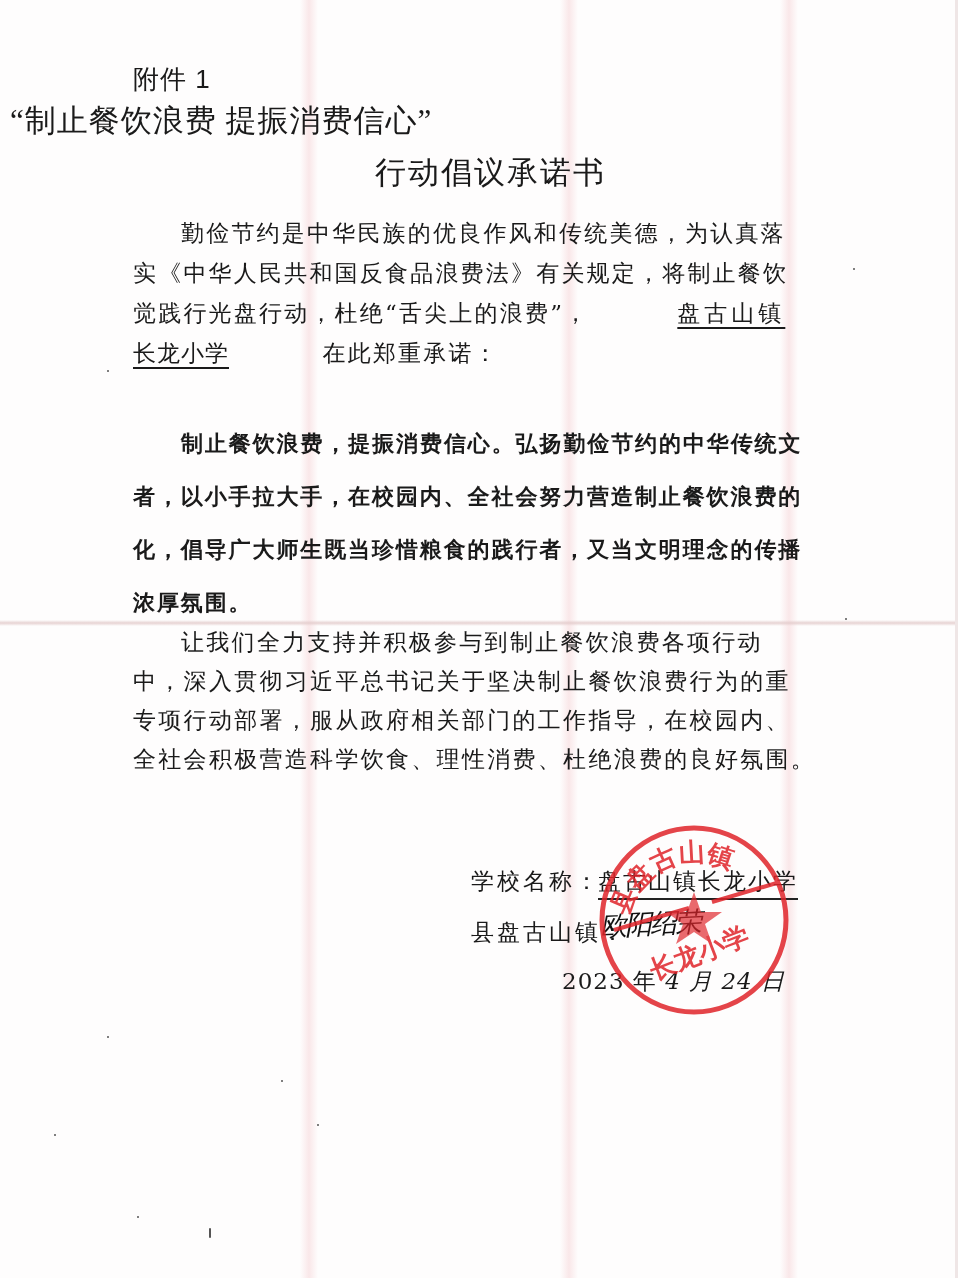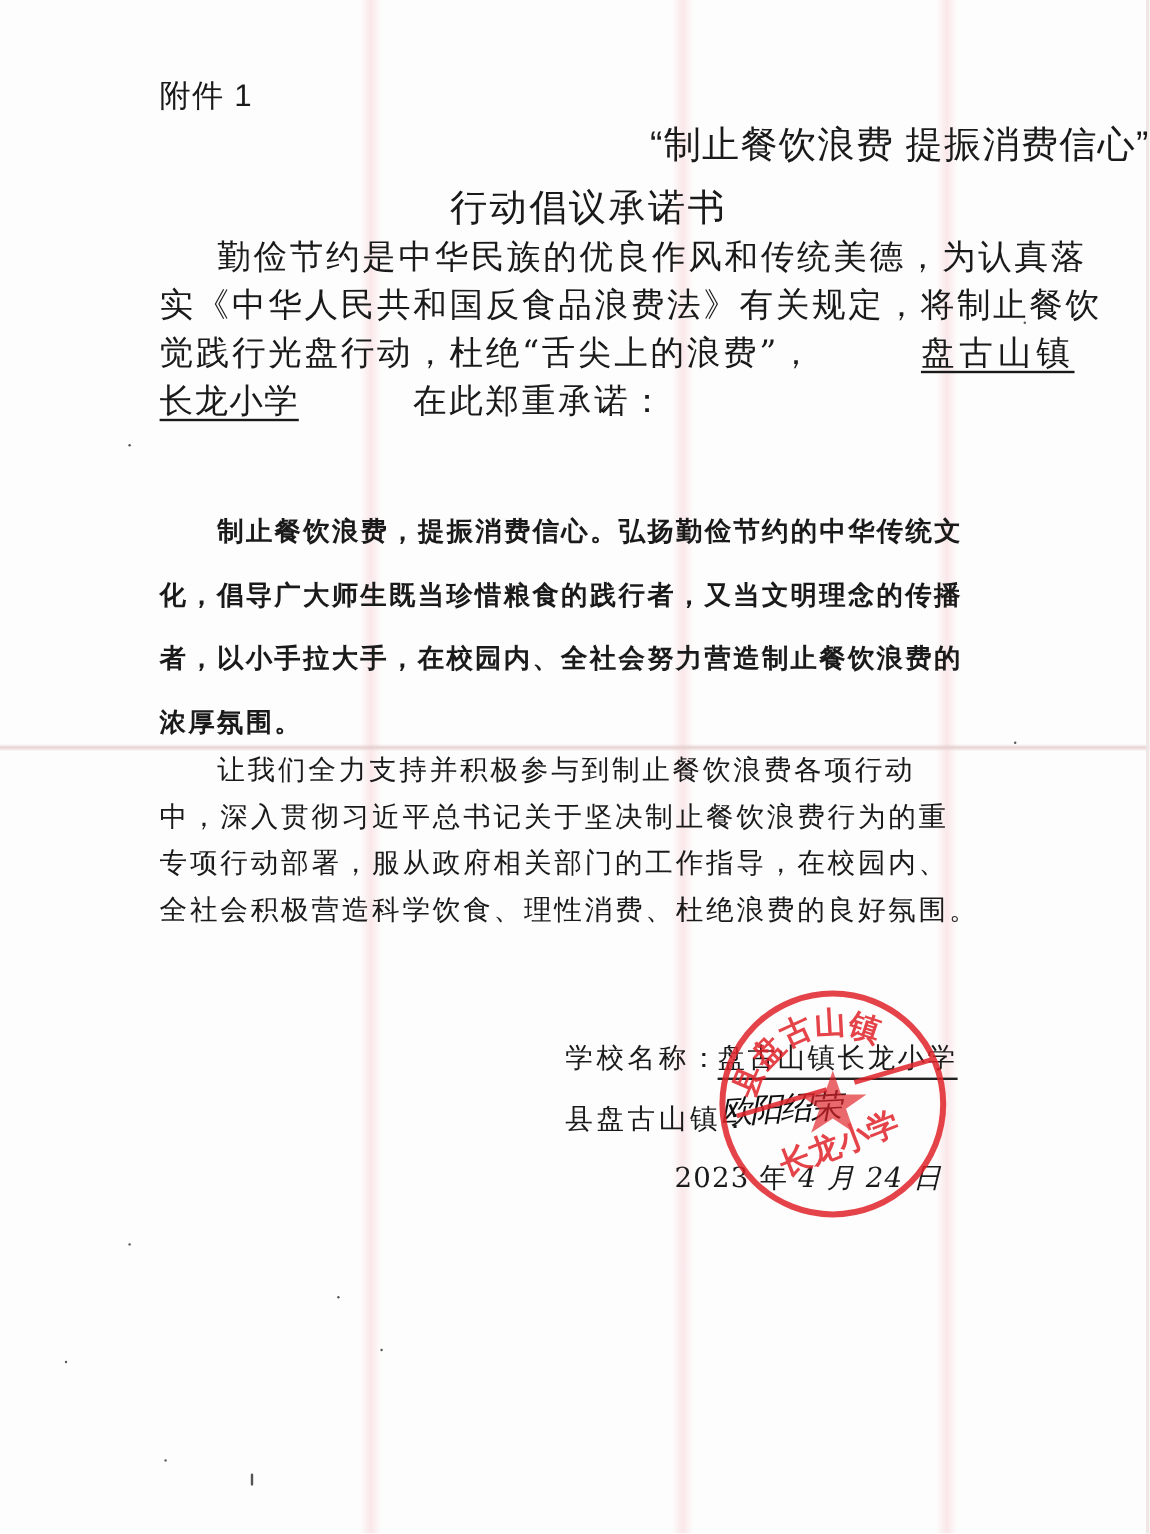--- a/index.html
+++ b/index.html
@@ -14,27 +14,27 @@
     position: absolute; top: 0; bottom: 0; width: 18px;
     background: linear-gradient(90deg, rgba(250,230,232,0) 0%, rgba(248,224,226,0.75) 50%, rgba(250,230,232,0) 100%);
   }
   .fold-h {
     position: absolute; left: 0; right: 0; height: 6px; top: 620px;
     background: linear-gradient(180deg, rgba(235,215,215,0) 0%, rgba(225,200,200,0.8) 50%, rgba(235,215,215,0) 100%);
   }
   .edge-r { position: absolute; top: 0; bottom: 0; right: 0; width: 3px; background: #efe6e6; }
 
   .attach { position: absolute; left: 133px; top: 62px; font-size: 26px; font-family: "Liberation Sans", sans-serif; letter-spacing: 1px; }
-  .title1 { position: absolute; left: 0; right: 0; top: 100px; text-align: right; font-size: 31px; font-family: Liberation Sans, sans-serif; letter-spacing: 1px; padding-left: 10px; }
+  .title1 { position: absolute; left: 0; right: 0; top: 100px; text-align: left; font-size: 31px; font-family: Liberation Serif, serif; letter-spacing: 1px; padding-left: 10px; }
   .title2 { position: absolute; left: 17px; right: 0; top: 152px; text-align: center; font-size: 31px; font-family: "DejaVu Serif", serif; letter-spacing: 2px; padding-left: 6px; }
 
   .para { position: absolute; left: 133px; width: 690px; font-family: "DejaVu Serif", serif; }
   .para .ln { display: block; white-space: nowrap; }
 
-  .p1 { top: 194px; font-size: 28px; line-height: 40px; letter-spacing: 2.2px; }
+  .p1 { top: 213px; font-size: 23px; line-height: 40px; letter-spacing: 2.2px; }
   .p2 { top: 417px; font-size: 22px; line-height: 53px; font-family: "DejaVu Sans", sans-serif; letter-spacing: 1.9px; font-weight: bold; }
   .p3 { top: 623px; font-size: 23px; line-height: 39px; letter-spacing: 2.3px; }
 
   .indent { padding-left: 48px; }
   .uline { text-decoration: underline; text-decoration-thickness: 2px; text-underline-offset: 6px; }
 
   .sig { position: absolute; font-family: "DejaVu Serif", serif; font-size: 23px; letter-spacing: 3px; white-space: nowrap; }
   .sig-name-label { left: 471px; top: 866px; }
   .sig-name-value { left: 598px; top: 866px; letter-spacing: 2px; border-bottom: 2px solid #222; padding-bottom: 1px; }
   .sig-rep-label { left: 471px; top: 917px; }
@@ -68,22 +68,22 @@
     <span>觉践行光盘行动，杜绝“舌尖上的浪费”，</span><span class="uline" style="letter-spacing:4px;"><span style="display:inline-block;width:88px;"></span><span>盘古山镇</span></span>
   </span>
   <span class="ln">
     <span class="uline" style="letter-spacing:1px;"><span>长龙小学</span><span style="display:inline-block;width:84px;"></span></span>
     <span>在此郑重承诺：</span>
   </span>
 </div>
 
 <div class="para p2">
   <span class="ln indent">制止餐饮浪费，提振消费信心。弘扬勤俭节约的中华传统文</span>
+  <span class="ln">者，以小手拉大手，在校园内、全社会努力营造制止餐饮浪费的</span>
   <span class="ln">化，倡导广大师生既当珍惜粮食的践行者，又当文明理念的传播</span>
-  <span class="ln">者，以小手拉大手，在校园内、全社会努力营造制止餐饮浪费的</span>
   <span class="ln">浓厚氛围。</span>
 </div>
 
 <div class="para p3">
   <span class="ln indent">让我们全力支持并积极参与到制止餐饮浪费各项行动</span>
   <span class="ln">中，深入贯彻习近平总书记关于坚决制止餐饮浪费行为的重</span>
   <span class="ln">专项行动部署，服从政府相关部门的工作指导，在校园内、</span>
   <span class="ln">全社会积极营造科学饮食、理性消费、杜绝浪费的良好氛围。</span>
 </div>
 

